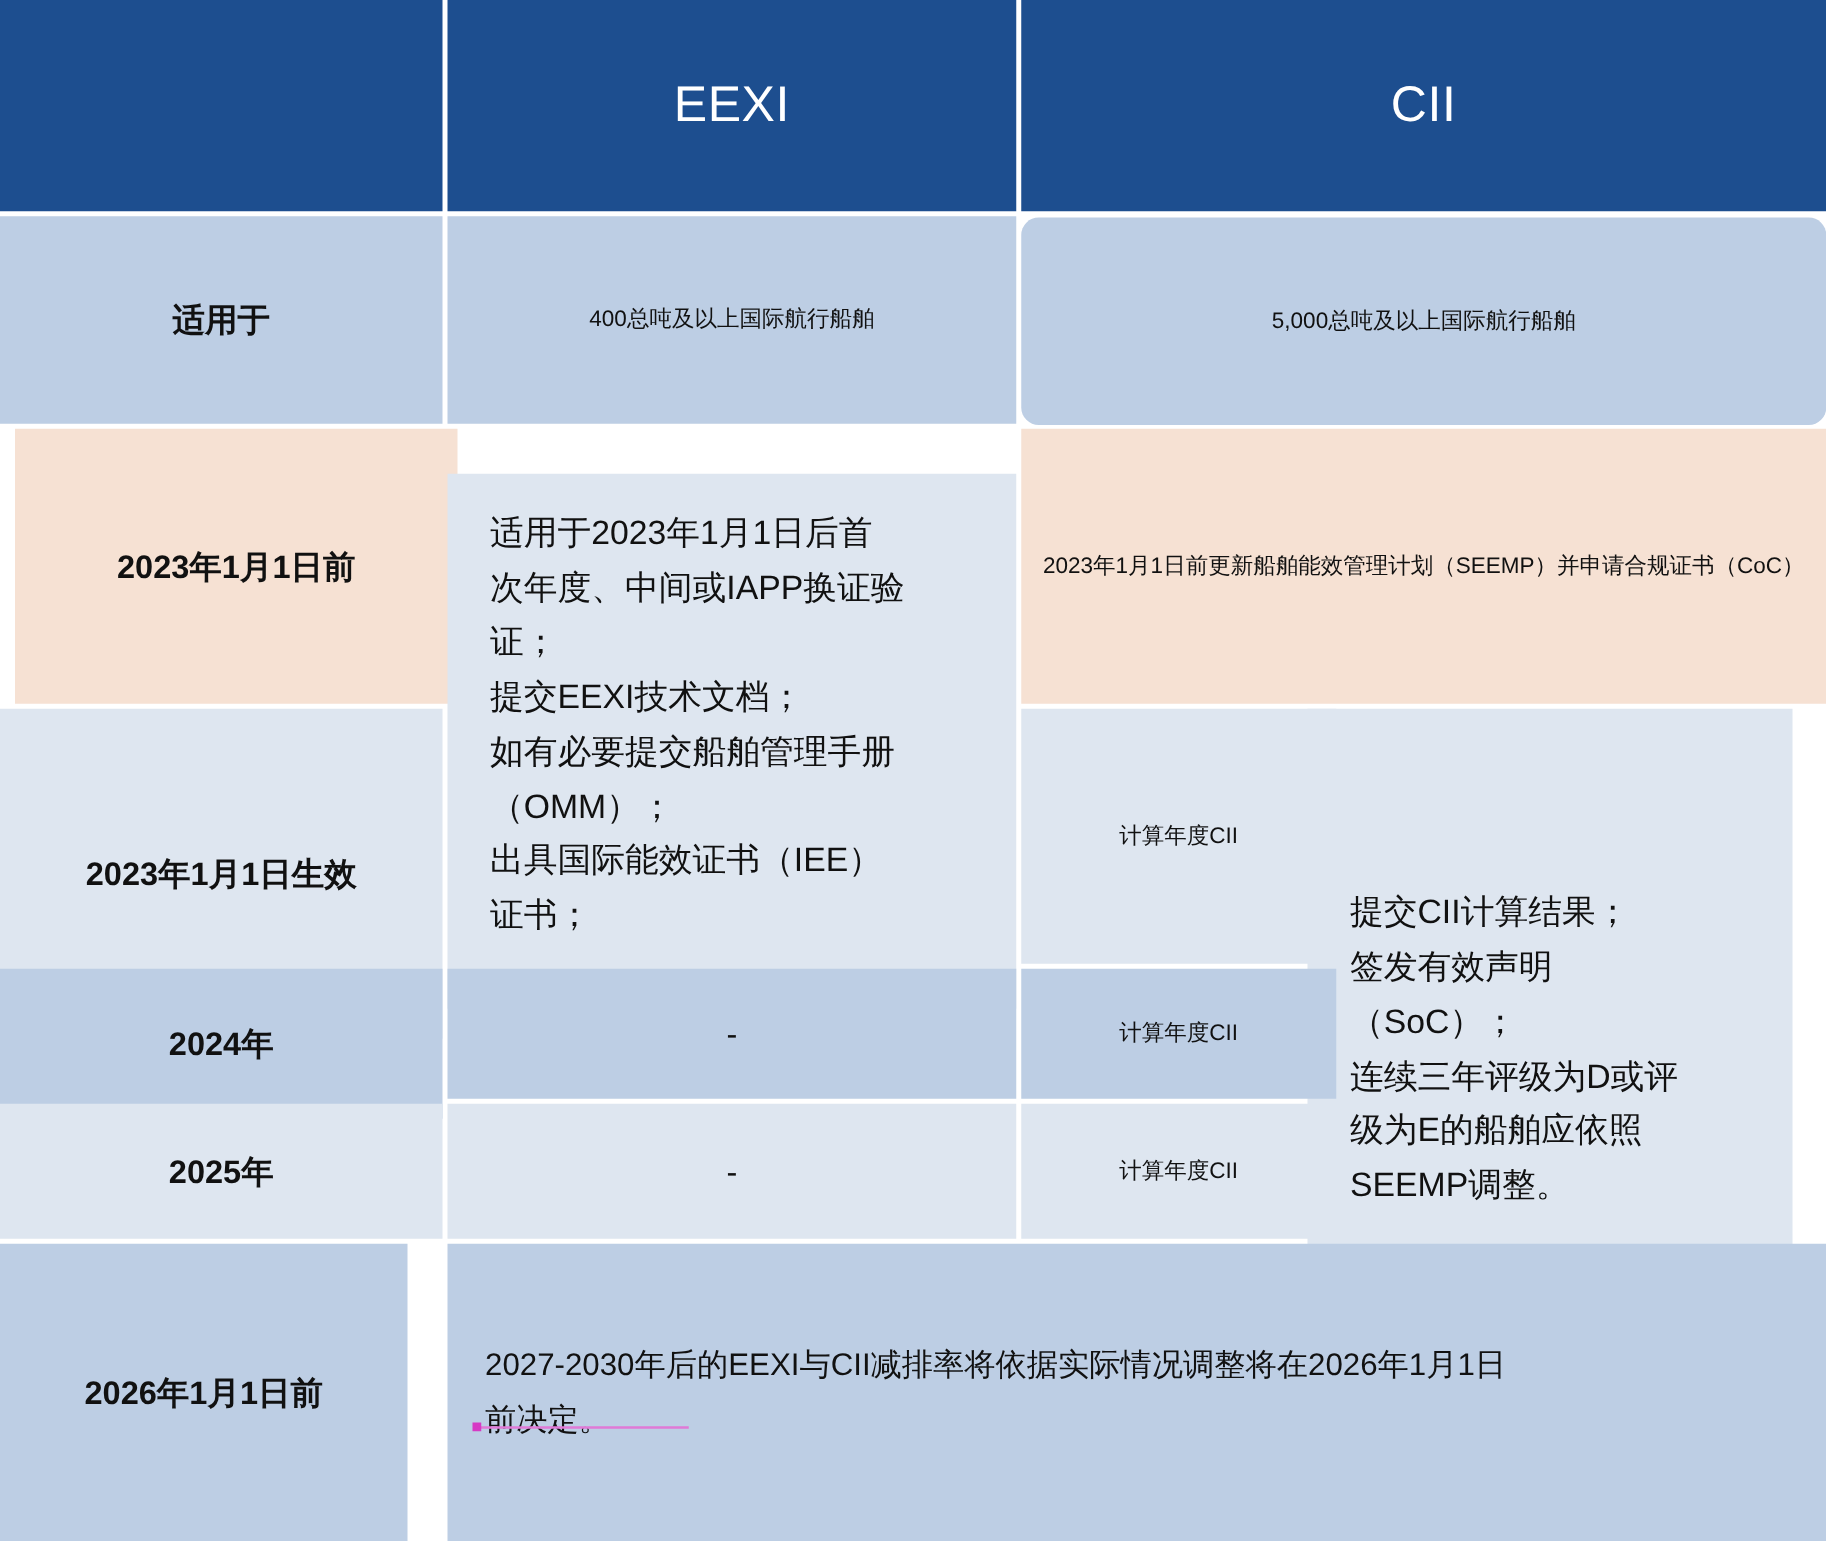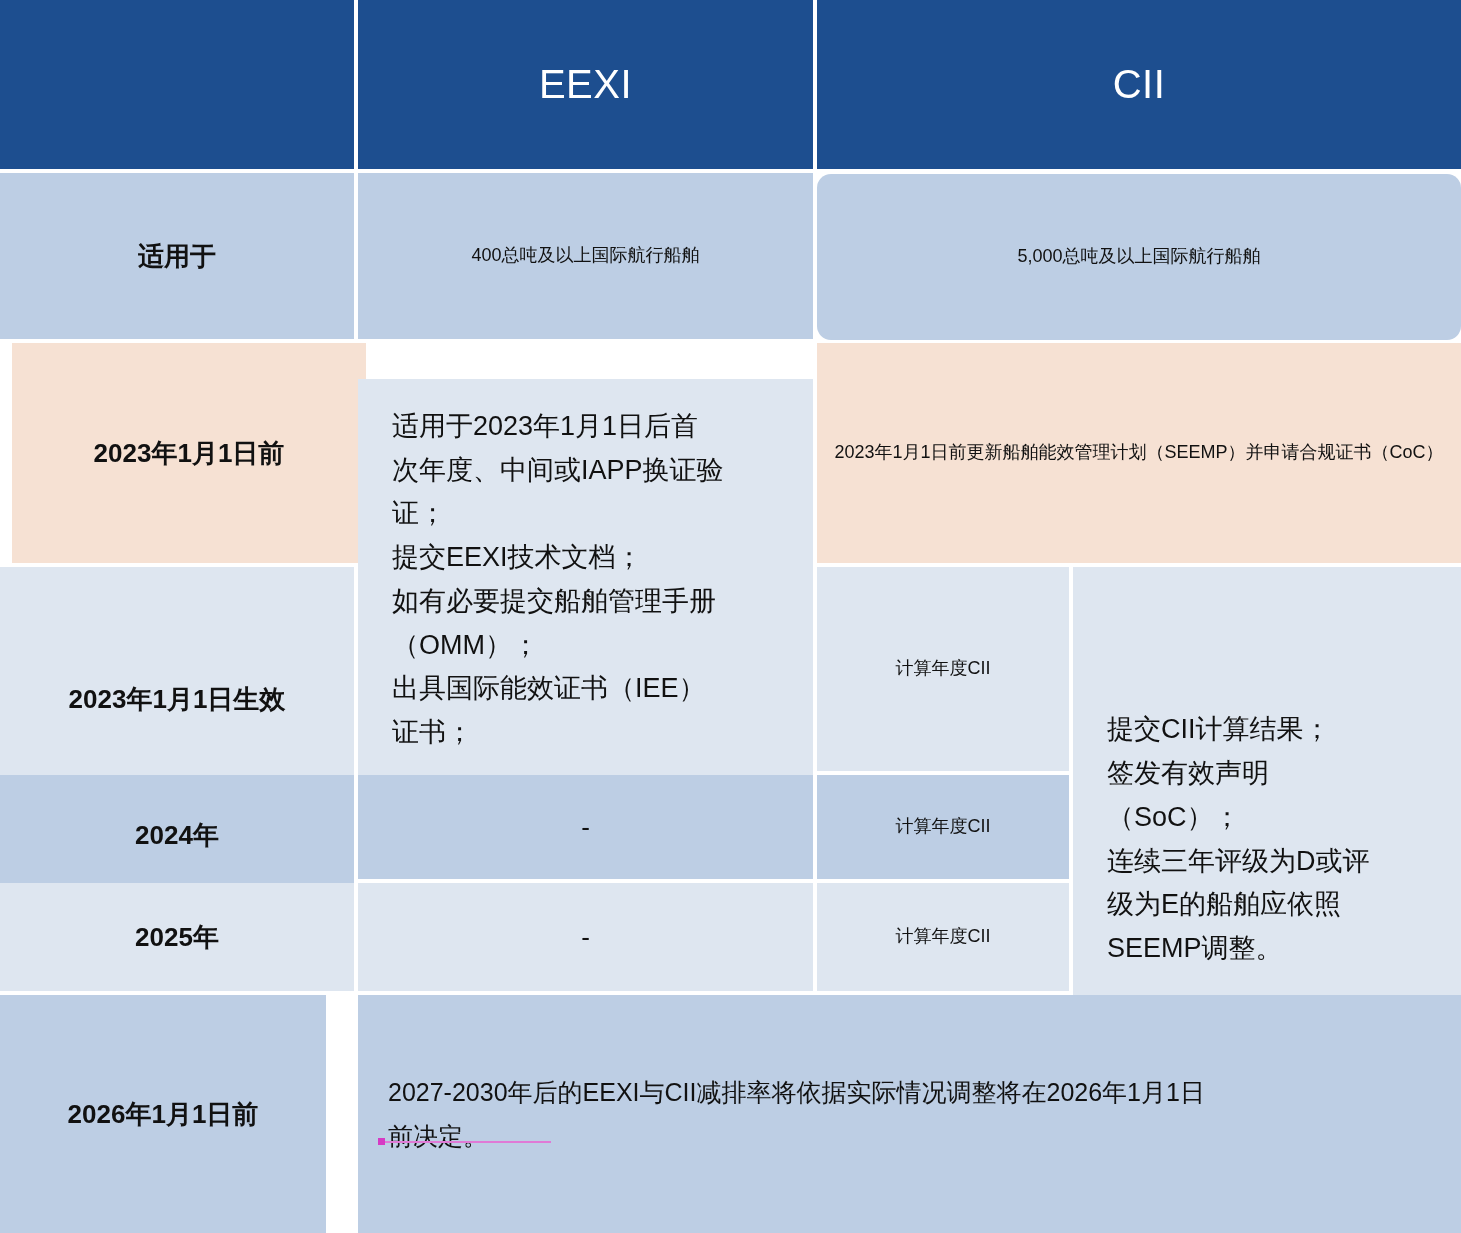--- a/index.html
+++ b/index.html
@@ -166,21 +166,21 @@
   </div>
 
   <div class="cell fill-blue-light rowlabel" style="left:0px; top:567px; width:354px; height:264px;">
     <span>2023年1月1日生效</span>
   </div>
 
   <div class="cell fill-blue-light centered" style="left:817px; top:567px; width:252px; height:204px;">
     <span class="ln">计算年度CII</span>
   </div>
 
-  <div class="cell fill-blue-light bodytext" style="left:1073px; top:567px; width:388px; height:545px;">
+  <div class="cell fill-blue-light bodytext" style="left:1046px; top:567px; width:388px; height:545px;">
     <span class="ln">提交CII计算结果；</span>
     <span class="ln">签发有效声明</span>
     <span class="ln">（SoC）；</span>
     <span class="ln">连续三年评级为D或评</span>
     <span class="ln">级为E的船舶应依照</span>
     <span class="ln">SEEMP调整。</span>
   </div>
 
   <div class="cell fill-blue-mid rowlabel" style="left:0px; top:775px; width:354px; height:120px;">
     <span>2024年</span>

